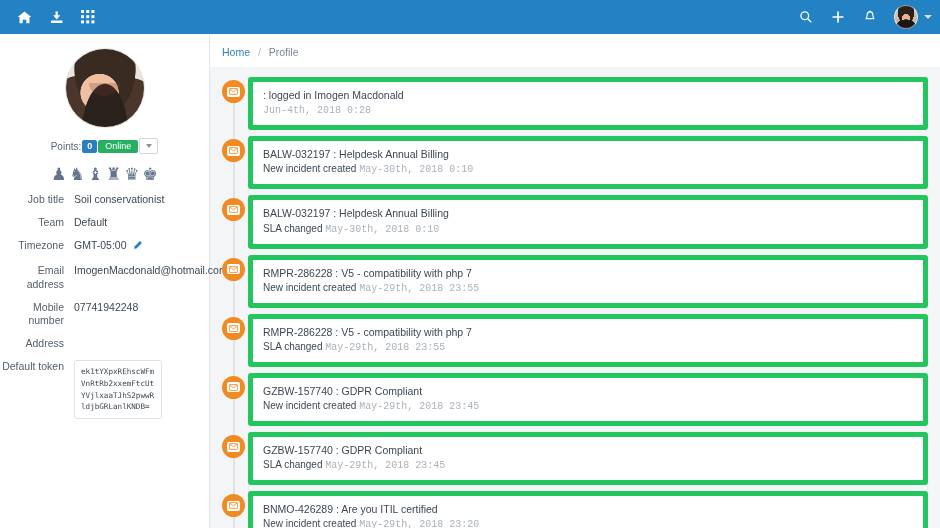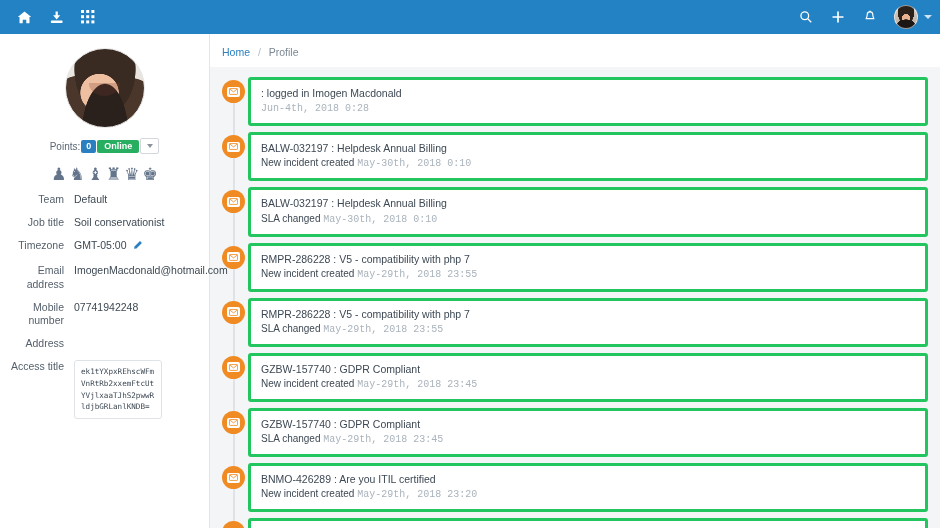--- a/index.html
+++ b/index.html
@@ -72,21 +72,21 @@
   .points-row {
     display: flex; align-items: center; justify-content: center; gap: 1px;
     margin-bottom: 12px;
   }
   .points-label { font-size: 10px; color: #5a6673; }
   .badge-points {
     background: #2a7fc0; color: #fff; font-size: 9px; font-weight: bold;
     border-radius: 2px; padding: 2px 5px; line-height: 1;
   }
   .badge-online {
-    background: #27ae60; color: #fff; font-size: 9px; font-weight: bold;
+    background: #27ae60; color: #fff; font-size: 9px; font-weight: normal;
     border-radius: 2px; padding: 2px 7px; line-height: 1;
   }
   .status-dd {
     width: 19px; height: 16px; border: 1px solid #d3d7dc; border-radius: 2px;
     background: #fff; display: flex; align-items: center; justify-content: center;
   }
   .status-dd i {
     display:block; width:0;height:0;
     border-left:3px solid transparent;border-right:3px solid transparent;
     border-top:4px solid #8b949e;
@@ -146,21 +146,21 @@
     width: 23px; height: 23px; border-radius: 50%;
     background: #ef8b22; display: flex; align-items: center; justify-content: center;
     z-index: 2;
   }
   .tl-dot .glyph {
     width: 13px; height: 10px; background: #ffffff; border-radius: 2px;
     display: flex; align-items: center; justify-content: center;
   }
   .tl-dot .glyph svg { display: block; }
   .tl-card {
-    background: #ffffff; border: 3px solid #22c55e; border-radius: 3px;
+    background: #ffffff; border: 5px solid #22c55e; border-radius: 3px;
     padding: 6px 10px 7px 10px; min-height: 29px;
   }
   .tl-title { font-size: 10.5px; color: #3d4853; line-height: 1.35; }
   .tl-sub { font-size: 10px; color: #3d4853; line-height: 1.4; margin-top: 1px; }
   .tl-sub .when { color: #a9b2bb; font-family: Liberation Mono, monospace; }
 </style>
 </head>
 <body>
 
 <div class="app">
@@ -236,29 +236,29 @@
         <span>♟</span>
         <span>♞</span>
         <span>♝</span>
         <span>♜</span>
         <span>♛</span>
         <span>♚</span>
       </div>
 
       <div class="info-table">
         <div class="info-row">
+          <div class="info-key">Job title</div>
+          <div class="info-val">
+              <span>Soil conservationist</span>
+            </div>
+        </div>
+        <div class="info-row">
           <div class="info-key">Team</div>
           <div class="info-val">
               <span>Default</span>
-            </div>
-        </div>
-        <div class="info-row">
-          <div class="info-key">Job title</div>
-          <div class="info-val">
-              <span>Soil conservationist</span>
             </div>
         </div>
         <div class="info-row">
           <div class="info-key">Timezone</div>
           <div class="info-val">
             <span>GMT-05:00</span>
             <span class="pencil">
               <svg width="11" height="11" viewBox="0 0 16 16" fill="#2a7fc0">
                 <path d="M11.6 1.6l2.8 2.8-7.9 7.9-3.4.6.6-3.4z"></path>
               </svg>
@@ -274,21 +274,21 @@
         <div class="info-row">
           <div class="info-key">Mobile number</div>
           <div class="info-val">
               <span>07741942248</span>
             </div>
         </div>
         <div class="info-row">
           <div class="info-key">Address</div>
         </div>
         <div class="info-row">
-          <div class="info-key">Access title</div>
+          <div class="info-key">Default token</div>
           <div class="info-val">
             <div class="token-box">ek1tYXpxREhscWFmVnRtRb2xxemFtcUtYVjlxaaTJhS2pwwRldjbGRLanlKNDB=</div>
           </div>
         </div>
       </div>
     </div>
 
     <div class="main">
       <div class="crumbs">
         <a href="#">Home</a>

